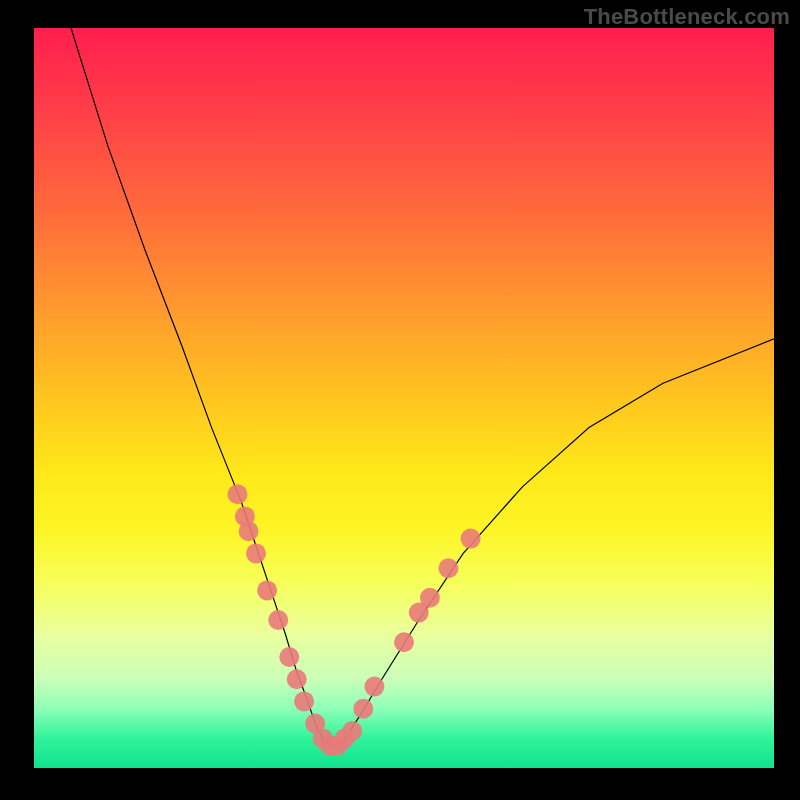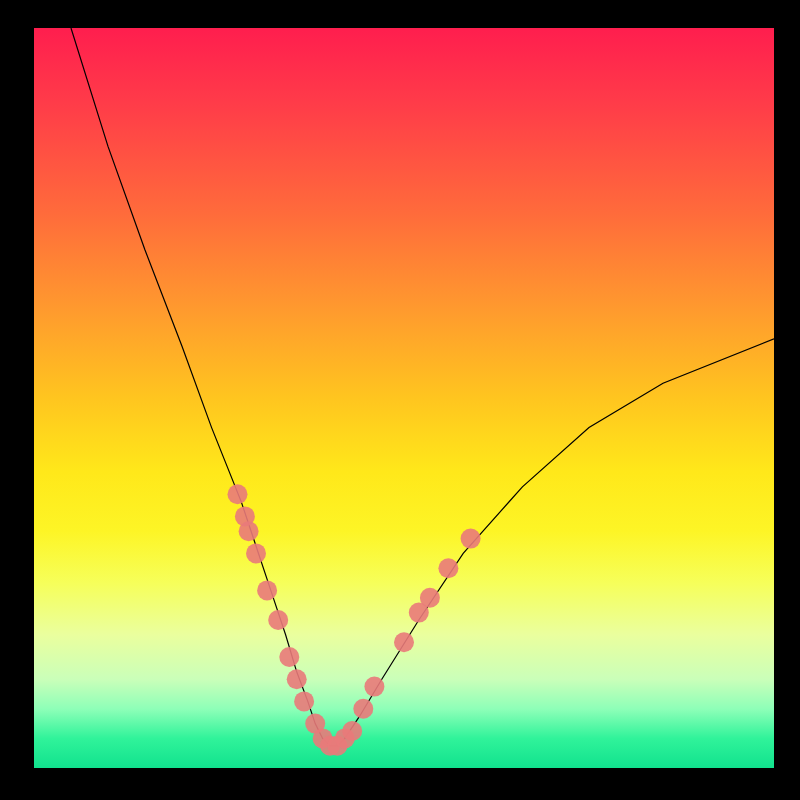--- a/index.html
+++ b/index.html
@@ -63,20 +63,21 @@
     top: 0;
     width: 100%;
     height: 100%;
   }
 </style>
 </head>
 <body>
 
 <div class="frame">
 
+  <div class="watermark">TheBottleneck.com</div>
 
   <div class="plot-area">
     <div class="gradient"></div>
     <svg class="curve" viewBox="0 0 100 100" preserveAspectRatio="none">
       <g>
         <path id="main-curve" fill="none" stroke="#000" stroke-width="1.2" vector-effect="non-scaling-stroke" d="M5.00 0.00 L10.00 16.00 L15.00 30.00 L20.00 43.00 L24.00 54.00 L28.00 64.00 L30.00 70.00 L32.00 76.00 L34.00 82.00 L35.50 87.00 L37.00 91.00 L38.00 94.00 L39.00 96.00 L40.00 97.00 L41.00 97.00 L42.00 96.00 L44.00 93.00 L47.00 88.00 L52.00 80.00 L58.00 71.00 L66.00 62.00 L75.00 54.00 L85.00 48.00 L100.00 42.00 "></path>
       </g>
       <g id="markers">
           <circle cx="27.50" cy="63.00" r="1.35" fill="#e97a7a" fill-opacity="0.9"></circle>
           <circle cx="28.50" cy="66.00" r="1.35" fill="#e97a7a" fill-opacity="0.9"></circle>

